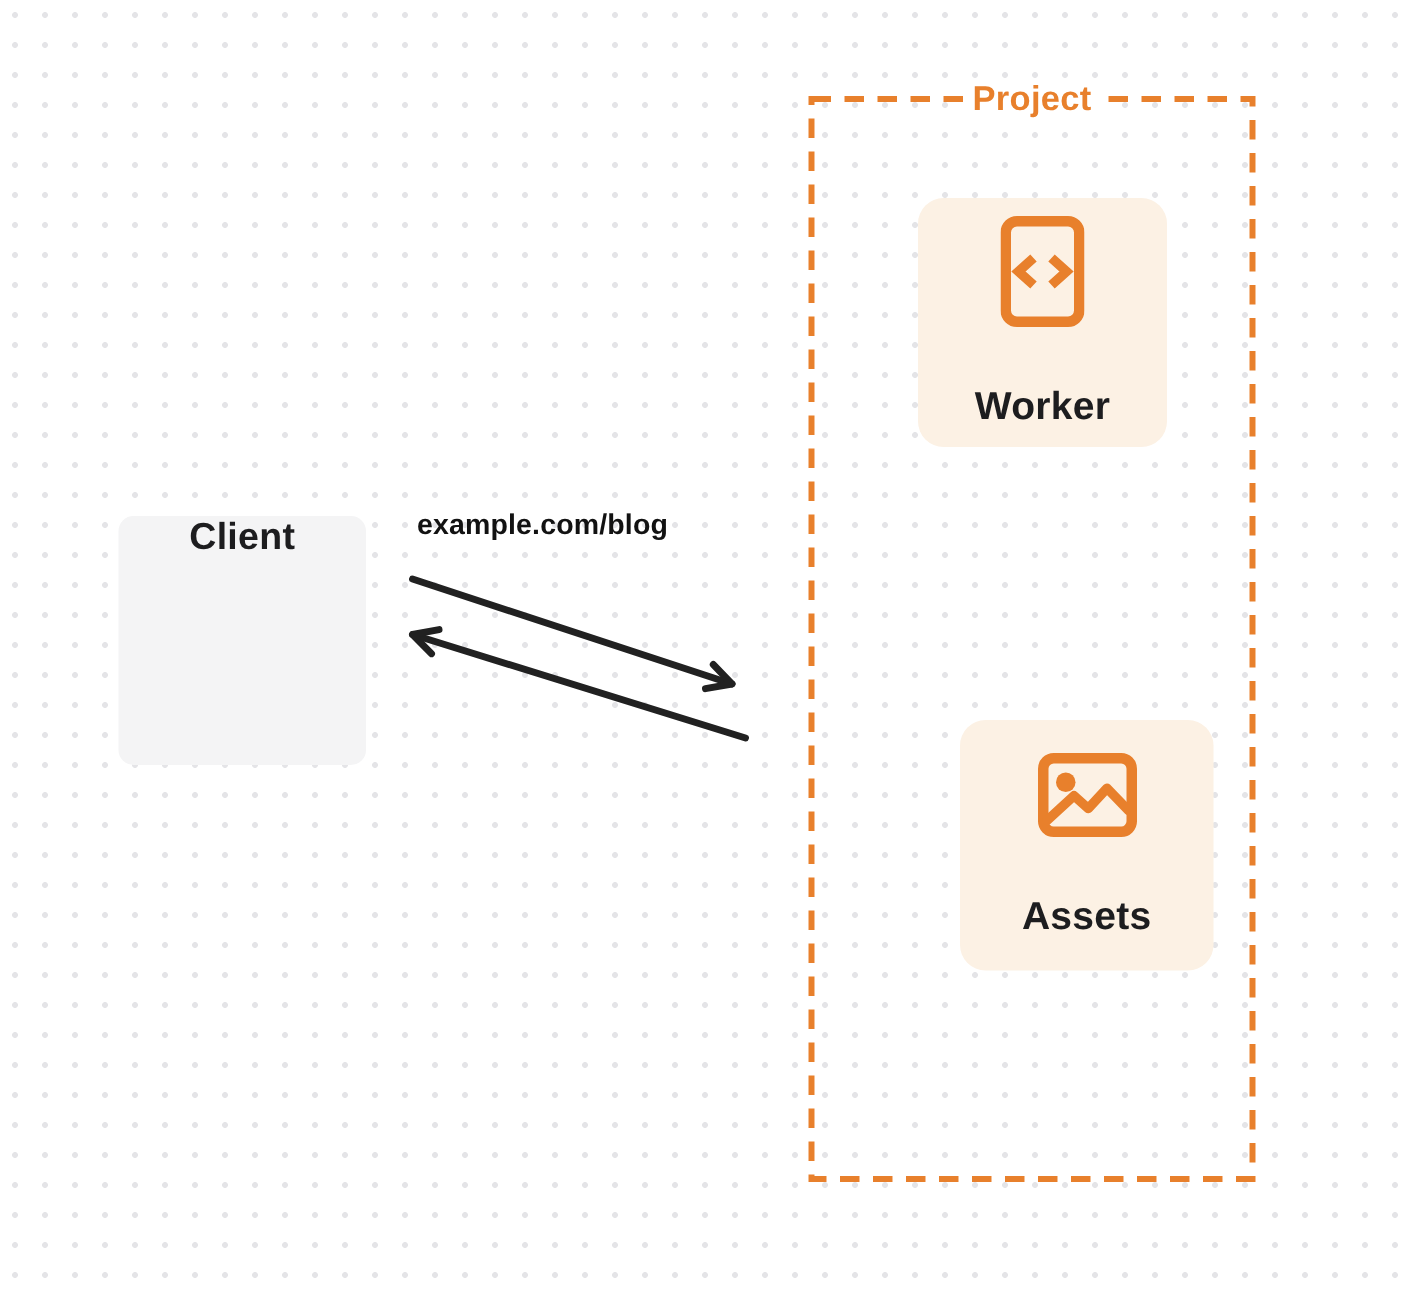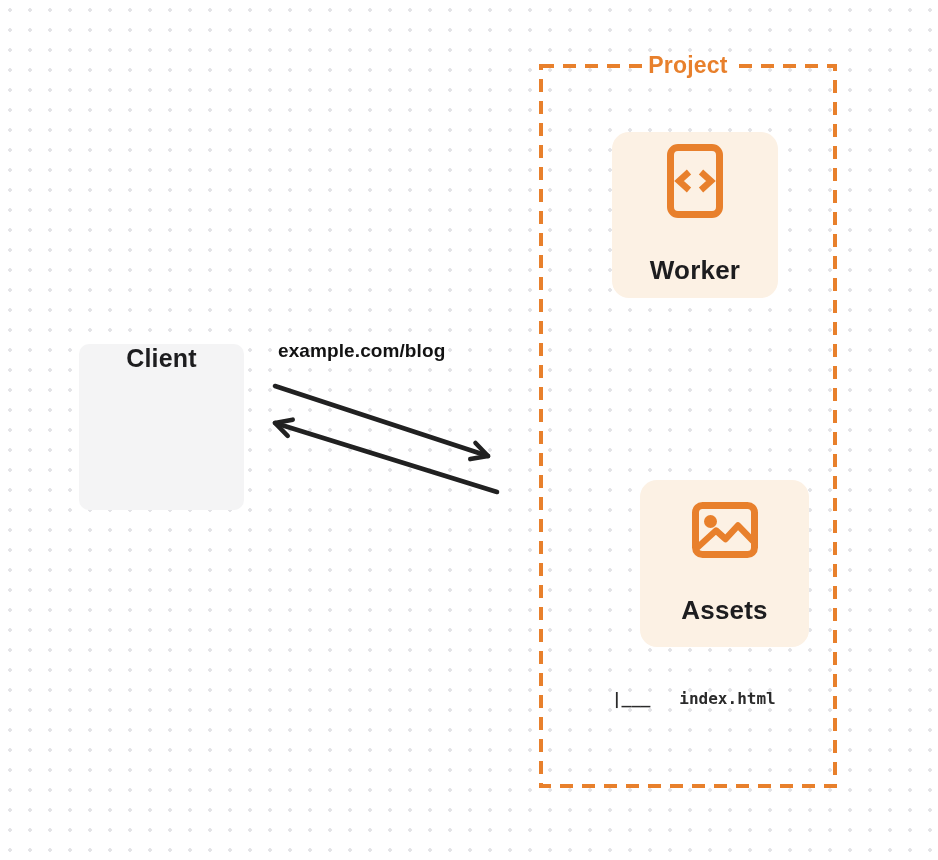--- a/index.html
+++ b/index.html
@@ -102,17 +102,16 @@
   <div class="node-card assets-card">
     <svg width="66" height="56" viewBox="0 0 66 56">
       <rect class="stroke-accent" x="3.5" y="3.5" width="59" height="49" rx="7" stroke-width="7"></rect>
       <circle class="fill-accent" cx="18.5" cy="19.5" r="6.5"></circle>
       <path class="stroke-accent" d="M6 45 L24 28.5 L33.5 37 L46 23.5 L60.5 38.5" stroke-width="6.4" stroke-linecap="round" stroke-linejoin="round"></path>
     </svg>
     <span class="label">Assets</span>
   </div>
 
   <div class="file-tree">
-    <div>   |___   index.html</div>
     
   </div>
 
 </div>
 
 </body></html>

